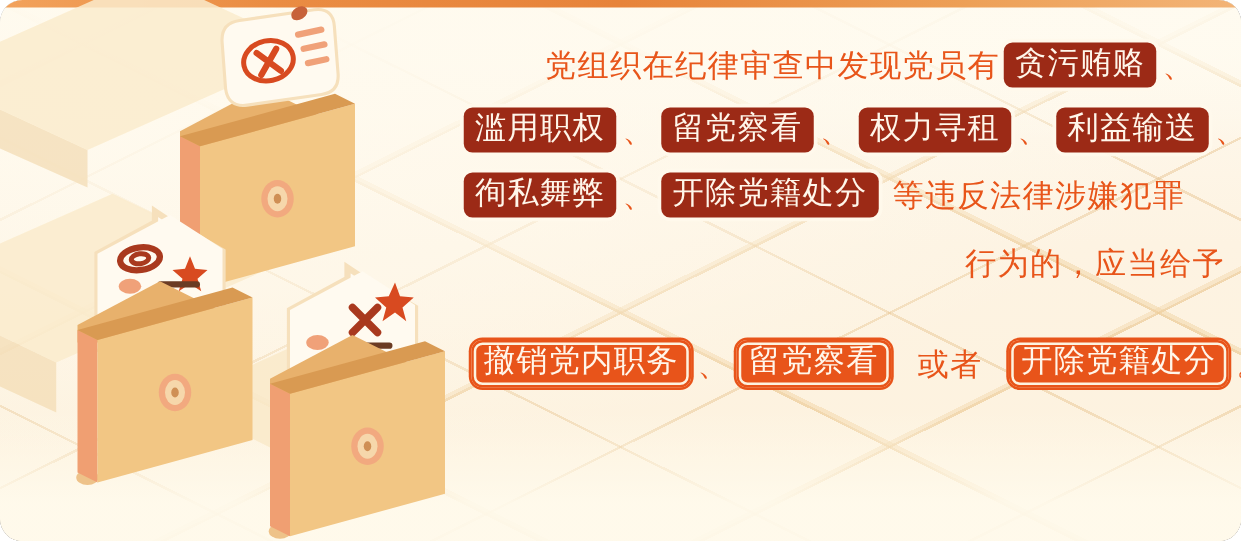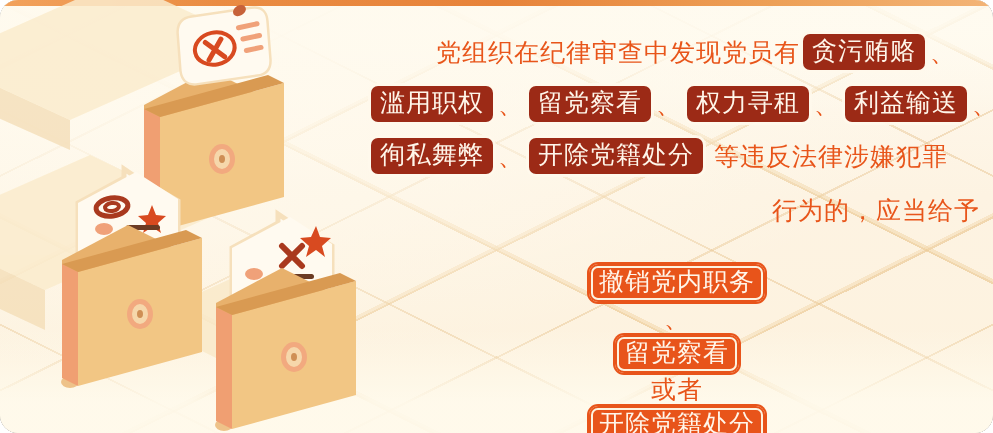--- a/index.html
+++ b/index.html
@@ -63,21 +63,21 @@
     display:flex;align-items:center;
     height:52px;
     font-size:25px;
     letter-spacing:1px;
     white-space:nowrap;
   }
   .line.l1{justify-content:flex-end;padding-right:22px;}
   .line.l2{justify-content:flex-start;padding-left:8px;}
   .line.l3{justify-content:flex-start;padding-left:8px;text-align:center;}
   .line.l4{justify-content:flex-end;padding-left:8px;height:56px;}
-  .line.l5{justify-content:flex-start;padding-left:14px;margin-top:26px;height:54px;flex-direction:column;}
+  .line.l5{justify-content:flex-start;padding-left:14px;margin-top:26px;height:54px;}
 
   .plain{color:#e8551a;}
   .sep{color:#e8551a;padding:0 2px;}
 
   
   .chip{
     display:inline-block;
     background:#9c2a16;
     color:#fff6ea;
     border-radius:7px;

